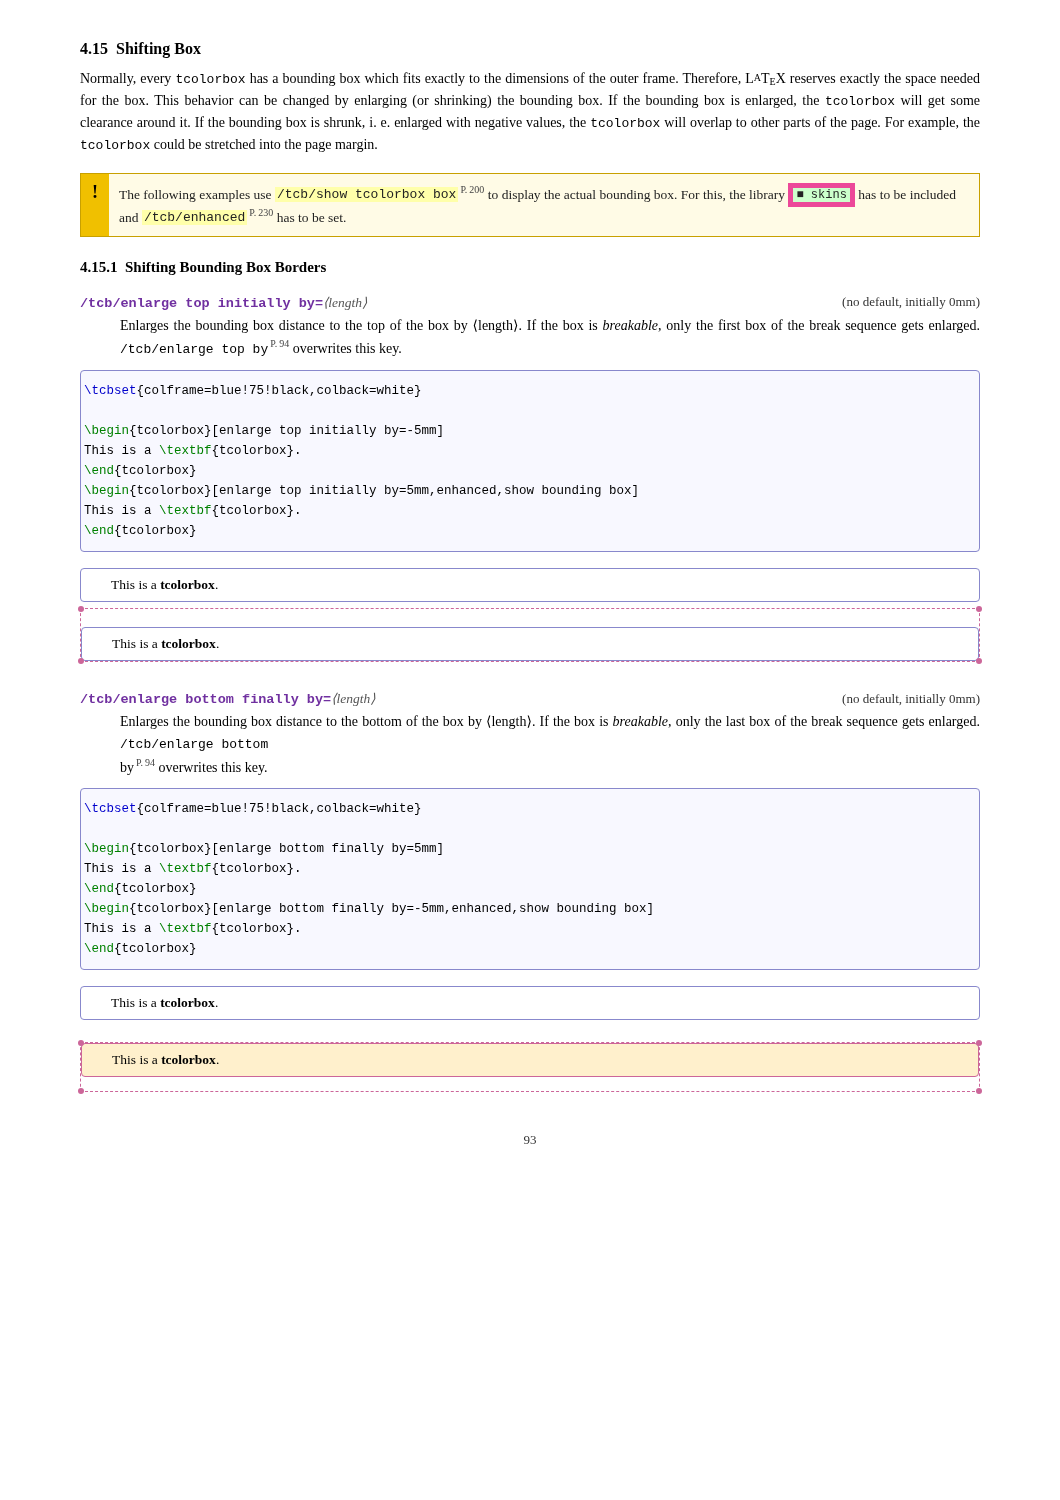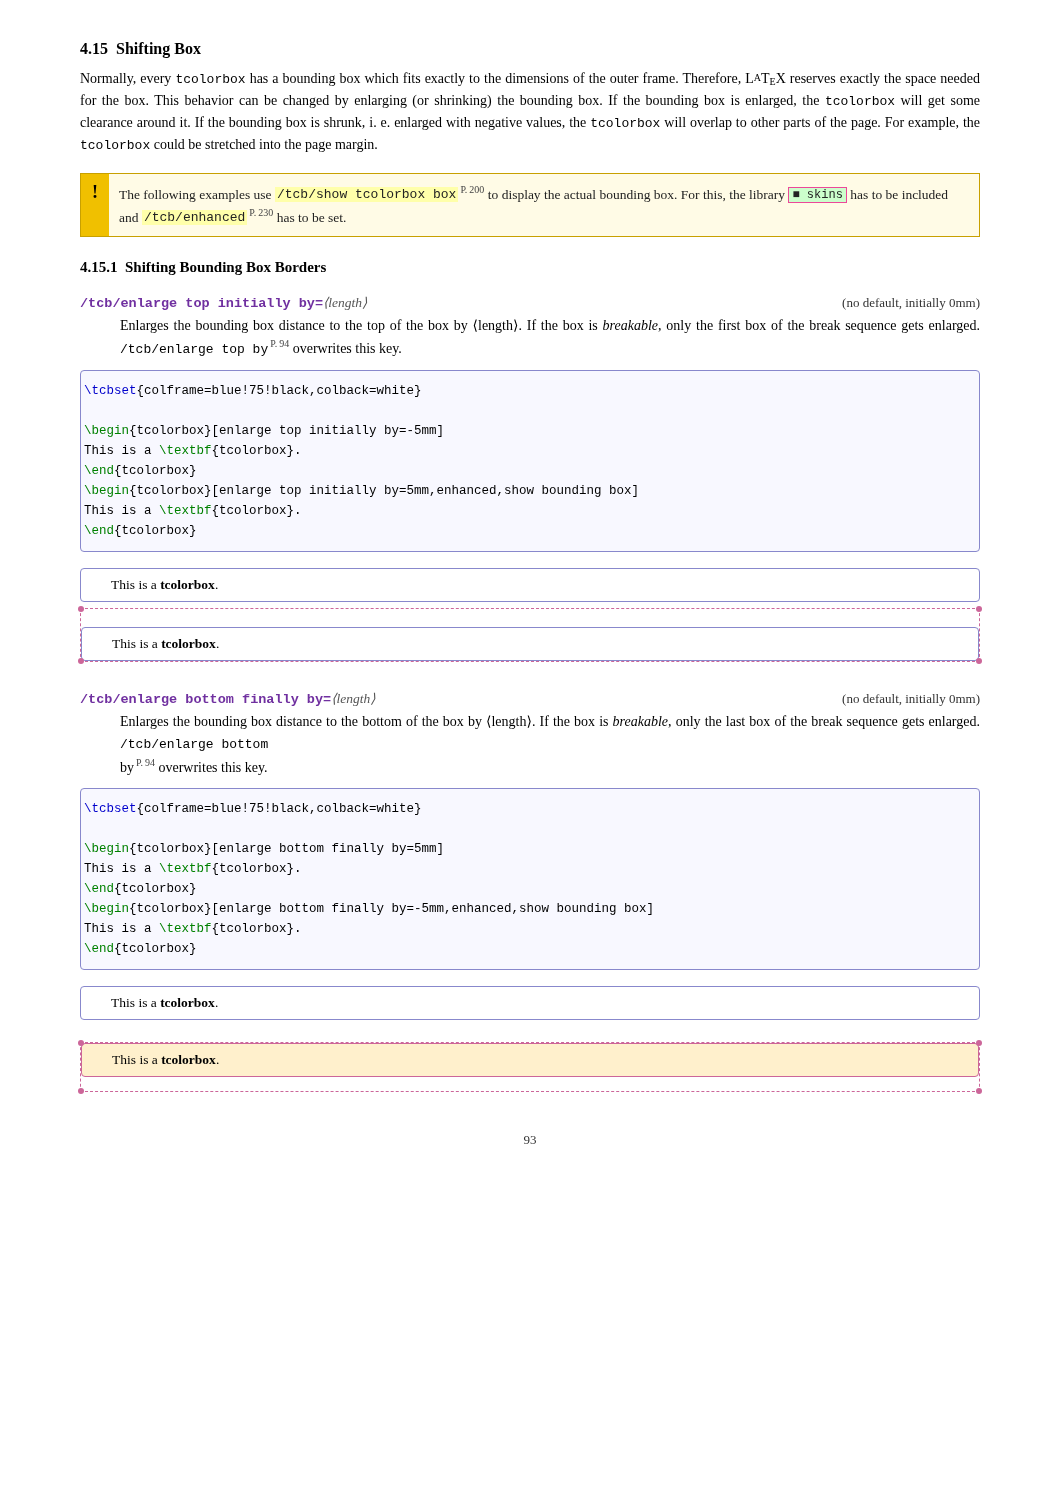--- a/index.html
+++ b/index.html
@@ -66,32 +66,32 @@
       color: #222;
     }
     .warning-box .warning-content .hl-code {
       background: #ffffaa;
       font-family: "Courier New", Courier, monospace;
       font-size: 13px;
       padding: 0 2px;
     }
     .warning-box .warning-content .skins-badge {
       background: #ccffcc;
-      border: 1px solid #ec4899;
+      border: 5px solid #ec4899;
       font-family: "Courier New", Courier, monospace;
       font-size: 12px;
       padding: 0 3px;
     }
 
     
     .key-def {
       display: flex;
       flex-direction: row;
       justify-content: space-between;
-      align-items: flex-end;
+      align-items: center;
       margin-top: 18px;
       margin-bottom: 4px;
     }
     .key-def .key-name {
       color: #7030a0;
       font-family: "Courier New", Courier, monospace;
       font-size: 13.5px;
       font-weight: bold;
     }
     .key-def .key-name .key-param {

